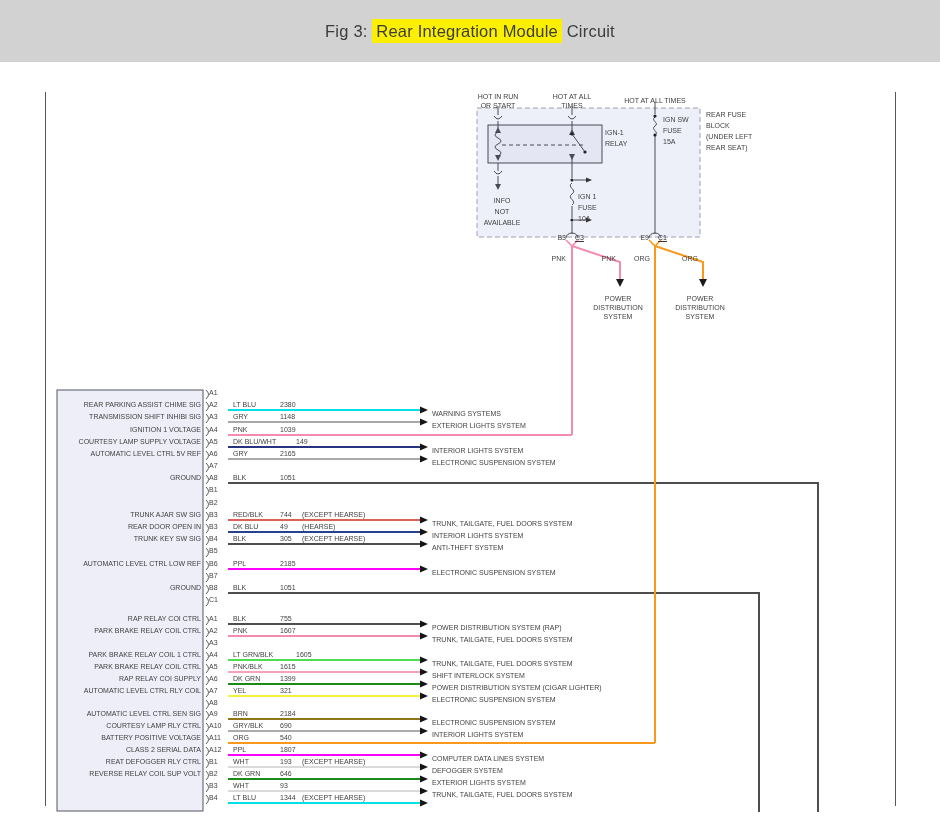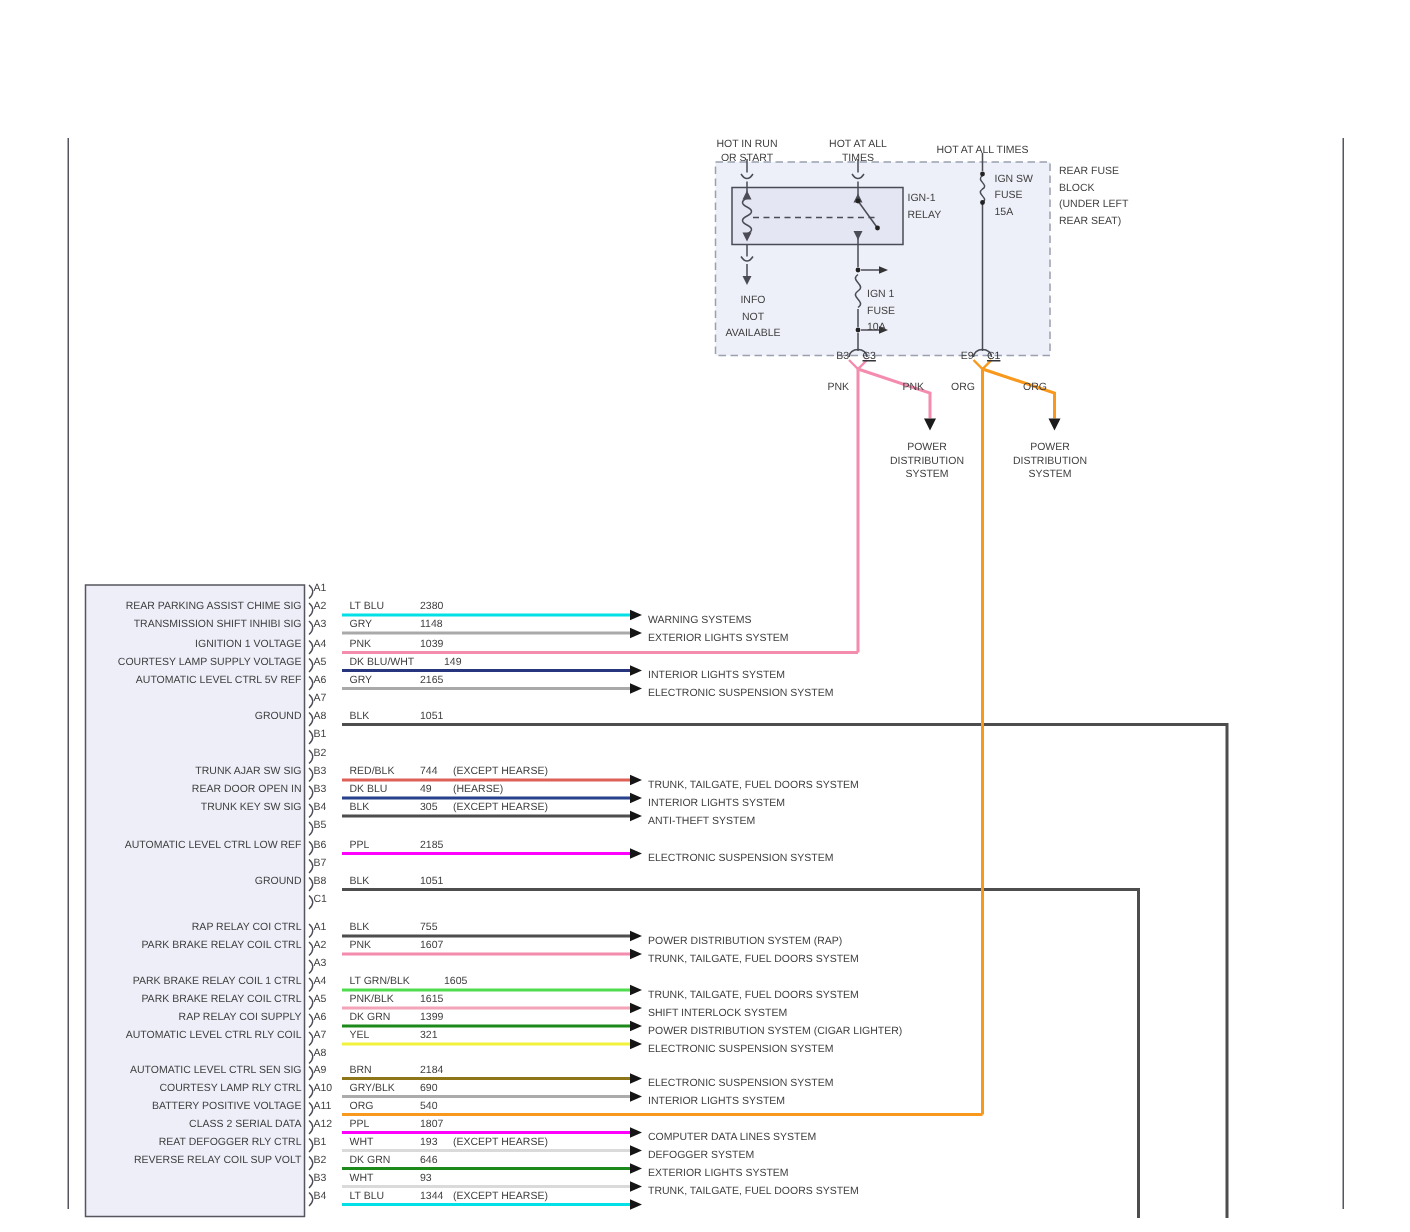--- a/index.html
+++ b/index.html
@@ -15,20 +15,23 @@
   .ctr{text-align:center;}
   .rt{text-align:right;}
   .lnk{text-decoration:underline;color:#35353A;pointer-events:auto;cursor:pointer;}
   .lh11{line-height:11px;}
 </style>
 </head>
 <body>
 
 <div id="screen">
 
+  <div id="titlebar" style="background: rgb(210, 210, 210);">
+    <span class="t"><span>Fig 3: </span><span class="t hl" style="background: rgb(252, 240, 0);">Rear Integration Module</span><span> Circuit</span></span>
+  </div>
 
   <svg id="wiring-svg" width="940" height="821" viewBox="0 0 940 821">
 
     <line x1="45.5" y1="92" x2="45.5" y2="806" stroke="#55565E" stroke-width="1"></line>
     <line x1="895.5" y1="92" x2="895.5" y2="806" stroke="#55565E" stroke-width="1"></line>
 
     <rect x="477" y="108" width="223" height="129" fill="#EEF0F9" stroke="#9BA0B0" stroke-dasharray="5,3"></rect>
 
     <rect x="488" y="125" width="114" height="38" fill="#E4E6F3" stroke="#4A4B55"></rect>
     <line x1="502" y1="145" x2="586" y2="145" stroke="#4A4B55" stroke-dasharray="4,3"></line>

